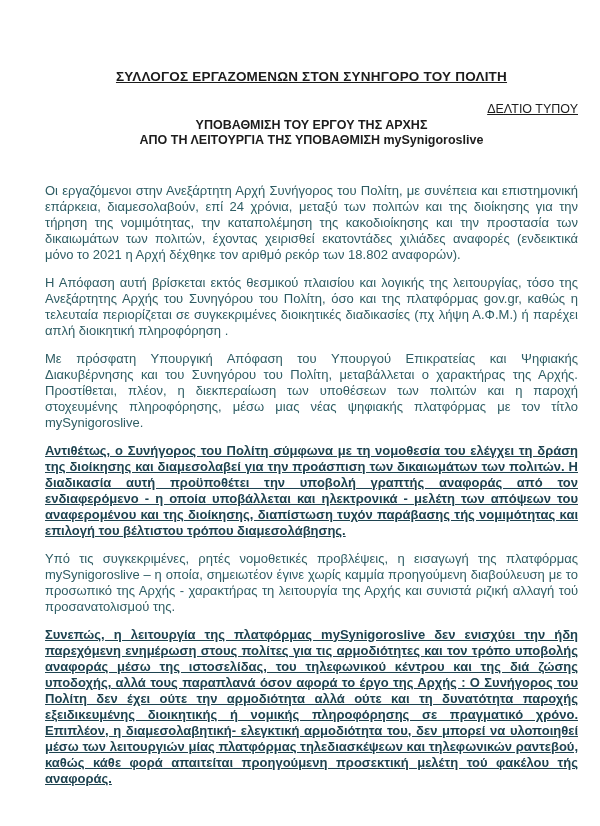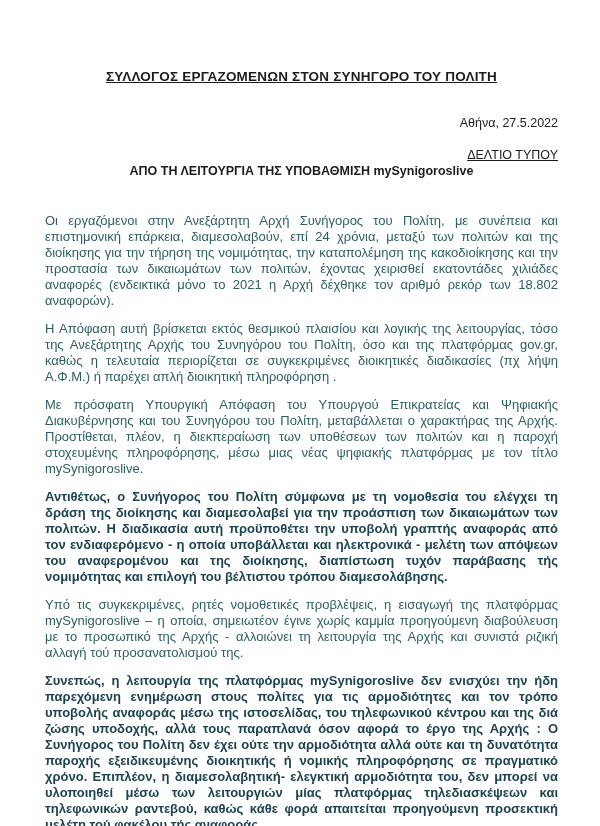--- a/index.html
+++ b/index.html
@@ -11,21 +11,21 @@
   html,body{margin:0;padding:0;}
   body{
     width:600px;height:826px;
     background:#e8e8e8;
     font-family:"Liberation Sans",sans-serif;
   }
   .page{
     box-sizing:border-box;
     width:600px;height:826px;
     background:var(--page-background);
-    padding:0 42px 0 45px;
+    padding:0 22px 0 45px;
     overflow:hidden;
   }
   .doc-title{
     margin:68px 0 0 0;
     text-align:center;
     font-size:13.5px;
     line-height:17px;
     font-weight:bold;
     letter-spacing:0.2px;
     text-decoration:underline;
@@ -59,44 +59,45 @@
   p.para{
     margin:0 0 12px 0;
     font-size:13px;
     line-height:16px;
     text-align:justify;
     color:var(--body-text);
   }
   p.para.bold-para{
     font-weight:bold;
     color:var(--bold-body-text);
+    text-decoration:underline;
   }
 </style>
 </head>
 <body>
 
 <div class="page">
 
   <h1 class="doc-title">ΣΥΛΛΟΓΟΣ ΕΡΓΑΖΟΜΕΝΩΝ ΣΤΟΝ ΣΥΝΗΓΟΡΟ ΤΟΥ ΠΟΛΙΤΗ</h1>
 
-  <div class="dateline">Αθήνα, 27.5.2022</div>
 
   <div class="pr-heading">ΔΕΛΤΙΟ ΤΥΠΟΥ</div>
 
+  <div class="pr-subtitle">ΥΠΟΒΑΘΜΙΣΗ ΤΟΥ ΕΡΓΟΥ ΤΗΣ ΑΡΧΗΣ</div>
 
   <div class="pr-subtitle">ΑΠΟ ΤΗ ΛΕΙΤΟΥΡΓΙΑ ΤΗΣ ΥΠΟΒΑΘΜΙΣΗ mySynigoroslive</div>
 
   <div class="content">
 
     <p class="para">Οι εργαζόμενοι στην Ανεξάρτητη Αρχή Συνήγορος του Πολίτη, με συνέπεια και επιστημονική επάρκεια, διαμεσολαβούν, επί 24 χρόνια, μεταξύ των πολιτών και της διοίκησης για την τήρηση της νομιμότητας, την καταπολέμηση της κακοδιοίκησης και την προστασία των δικαιωμάτων των πολιτών, έχοντας χειρισθεί εκατοντάδες χιλιάδες αναφορές (ενδεικτικά μόνο το 2021 η Αρχή δέχθηκε τον αριθμό ρεκόρ των 18.802 αναφορών).</p>
 
     <p class="para">Η Απόφαση αυτή βρίσκεται εκτός θεσμικού πλαισίου και λογικής της λειτουργίας, τόσο της Ανεξάρτητης Αρχής του Συνηγόρου του Πολίτη, όσο και της πλατφόρμας gov.gr, καθώς η τελευταία περιορίζεται σε συγκεκριμένες διοικητικές διαδικασίες (πχ λήψη Α.Φ.Μ.) ή παρέχει απλή διοικητική πληροφόρηση .</p>
 
     <p class="para">Με πρόσφατη Υπουργική Απόφαση του Υπουργού Επικρατείας και Ψηφιακής Διακυβέρνησης και του Συνηγόρου του Πολίτη, μεταβάλλεται ο χαρακτήρας της Αρχής. Προστίθεται, πλέον, η διεκπεραίωση των υποθέσεων των πολιτών και η παροχή στοχευμένης πληροφόρησης, μέσω μιας νέας ψηφιακής πλατφόρμας με τον τίτλο mySynigoroslive.</p>
 
     <p class="para bold-para">Αντιθέτως, ο Συνήγορος του Πολίτη σύμφωνα με τη νομοθεσία του ελέγχει τη δράση της διοίκησης και διαμεσολαβεί για την προάσπιση των δικαιωμάτων των πολιτών. Η διαδικασία αυτή προϋποθέτει την υποβολή γραπτής αναφοράς από τον ενδιαφερόμενο - η οποία υποβάλλεται και ηλεκτρονικά - μελέτη των απόψεων του αναφερομένου και της διοίκησης, διαπίστωση τυχόν παράβασης τής νομιμότητας και επιλογή του βέλτιστου τρόπου διαμεσολάβησης.</p>
 
-    <p class="para">Υπό τις συγκεκριμένες, ρητές νομοθετικές προβλέψεις, η εισαγωγή της πλατφόρμας mySynigoroslive – η οποία, σημειωτέον έγινε χωρίς καμμία προηγούμενη διαβούλευση με το προσωπικό της Αρχής - αλλοιώνει τη λειτουργία της Αρχής και συνιστά ριζική αλλαγή τού προσανατολισμού της.</p>
+    <p class="para">Υπό τις συγκεκριμένες, ρητές νομοθετικές προβλέψεις, η εισαγωγή της πλατφόρμας mySynigoroslive – η οποία, σημειωτέον έγινε χωρίς καμμία προηγούμενη διαβούλευση με το προσωπικό της Αρχής - χαρακτήρας τη λειτουργία της Αρχής και συνιστά ριζική αλλαγή τού προσανατολισμού της.</p>
 
     <p class="para bold-para">Συνεπώς, η λειτουργία της πλατφόρμας mySynigoroslive δεν ενισχύει την ήδη παρεχόμενη ενημέρωση στους πολίτες για τις αρμοδιότητες και τον τρόπο υποβολής αναφοράς μέσω της ιστοσελίδας, του τηλεφωνικού κέντρου και της διά ζώσης υποδοχής, αλλά τους παραπλανά όσον αφορά το έργο της Αρχής : Ο Συνήγορος του Πολίτη δεν έχει ούτε την αρμοδιότητα αλλά ούτε και τη δυνατότητα παροχής εξειδικευμένης διοικητικής ή νομικής πληροφόρησης σε πραγματικό χρόνο. Επιπλέον, η διαμεσολαβητική- ελεγκτική αρμοδιότητα του, δεν μπορεί να υλοποιηθεί μέσω των λειτουργιών μίας πλατφόρμας τηλεδιασκέψεων και τηλεφωνικών ραντεβού, καθώς κάθε φορά απαιτείται προηγούμενη προσεκτική μελέτη τού φακέλου τής αναφοράς.</p>
 
   </div>
 </div>
 
 </body></html>

